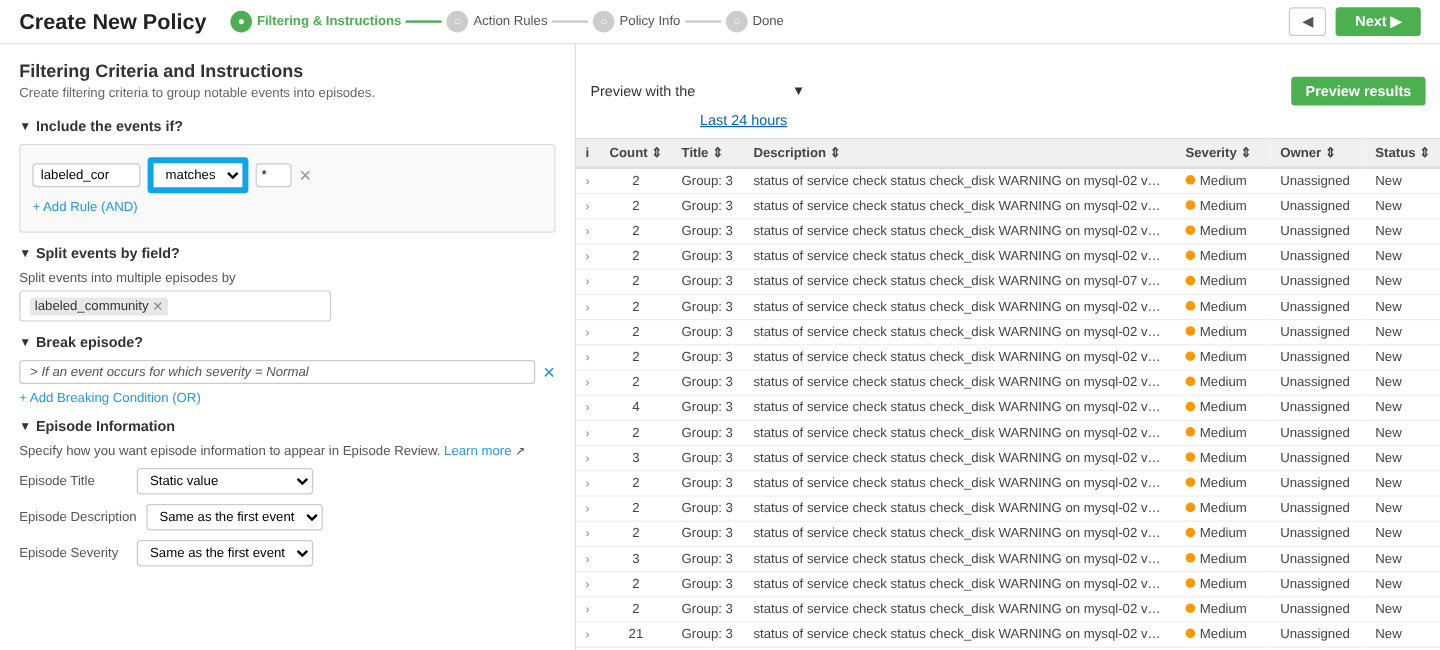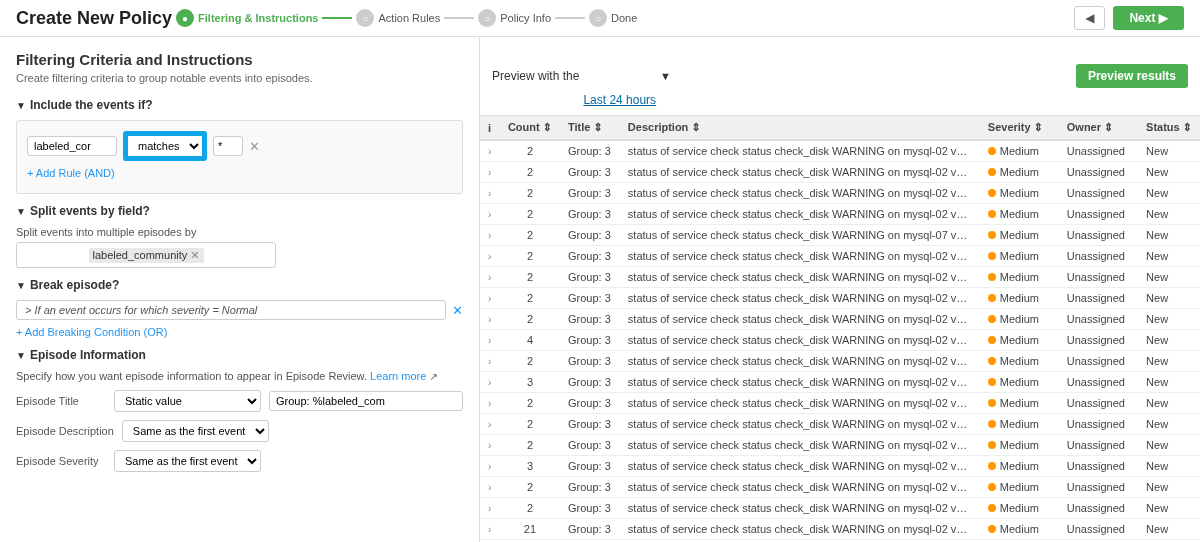--- a/index.html
+++ b/index.html
@@ -1,20 +1,20 @@
 <!DOCTYPE html>
 <html><head>
   <meta charset="utf-8">
   <style>
     * { box-sizing: border-box; margin: 0; padding: 0; }
     body { font-family: -apple-system, BlinkMacSystemFont, 'Segoe UI', Arial, sans-serif; font-size: 12px; background: #f5f5f5; color: #333; }
 
     
     .header { background: #fff; border-bottom: 1px solid #ddd; padding: 6px 16px; display: flex; align-items: center; justify-content: space-between; }
-    .header-left { display: flex; align-items: center; gap: 4px; }
+    .header-left { display: flex; align-items: center; gap: 20px; }
     .page-title { font-size: 18px; font-weight: 600; color: #222; }
     .stepper { display: flex; align-items: center; gap: 0; }
     .step { display: flex; align-items: center; gap: 4px; font-size: 11px; }
     .step-circle { width: 18px; height: 18px; border-radius: 50%; display: flex; align-items: center; justify-content: center; font-size: 10px; font-weight: bold; }
     .step-circle.active { background: #4caf50; color: #fff; }
     .step-circle.inactive { background: #ccc; color: #fff; }
     .step-label { color: #555; }
     .step-label.active { color: #4caf50; font-weight: 600; }
     .step-connector { width: 30px; height: 2px; background: #ccc; margin: 0 4px; }
     .step-connector.active { background: #4caf50; }
@@ -37,21 +37,21 @@
     .filter-row { display: flex; align-items: center; gap: 6px; margin-bottom: 6px; }
     .filter-input { border: 1px solid #ccc; border-radius: 3px; padding: 3px 6px; font-size: 11px; background: #fff; }
     .filter-select { border: 5px solid #0ea5e9; border-radius: 3px; padding: 3px 6px; font-size: 11px; background: #fff; }
     .filter-value { border: 1px solid #ccc; border-radius: 3px; padding: 3px 4px; font-size: 11px; background: #fff; width: 20px; }
     .filter-clear { color: #999; cursor: pointer; font-size: 13px; }
 
     .add-rule-link { font-size: 11px; color: #2196f3; cursor: pointer; text-decoration: none; display: block; margin: 4px 0; }
 
     .split-section { margin-bottom: 10px; }
     .split-label { font-size: 11px; color: #555; margin-bottom: 4px; }
-    .tag-input { border: 1px solid #ccc; border-radius: 3px; padding: 4px 8px; font-size: 11px; background: #fff; display: flex; align-items: center; gap: 4px; min-height: 26px; justify-content: center; }
+    .tag-input { border: 1px solid #ccc; border-radius: 3px; padding: 4px 8px; font-size: 11px; background: #fff; display: flex; align-items: center; gap: 4px; min-height: 26px; }
     .tag { background: #e8e8e8; border-radius: 2px; padding: 1px 4px; font-size: 11px; display: flex; align-items: center; gap: 3px; }
     .tag-remove { cursor: pointer; color: #888; font-size: 11px; }
 
     .break-section { margin-bottom: 10px; }
     .break-rule-row { display: flex; align-items: center; gap: 6px; margin-bottom: 6px; }
     .break-rule-text { border: 1px solid #ccc; border-radius: 3px; padding: 3px 8px; font-size: 11px; background: #fff; flex: 1; color: #555; font-style: italic; }
     .break-clear { color: #2196f3; cursor: pointer; font-size: 13px; }
 
     .episode-info { margin-bottom: 10px; }
     .episode-row { display: flex; align-items: center; gap: 8px; margin-bottom: 8px; }
@@ -176,21 +176,20 @@
         <span>Specify how you want episode information to appear in Episode Review.</span>
         <a style="color:#2196f3; cursor:pointer; text-decoration:none;">Learn more</a>
         <span style="font-size:10px;">↗</span>
       </div>
       <div class="episode-row">
         <span class="episode-row-label">Episode Title</span>
         <select class="episode-select">
           <option>Static value</option>
           <option>Same as the first event</option>
         </select>
-        <input class="episode-text-input" style="width: 130px;" value="Group: %labeled_com">
       </div>
       <div class="episode-row">
         <span class="episode-row-label">Episode Description</span>
         <select class="episode-select">
           <option>Same as the first event</option>
           <option>Static value</option>
         </select>
       </div>
       <div class="episode-row">
         <span class="episode-row-label">Episode Severity</span>

